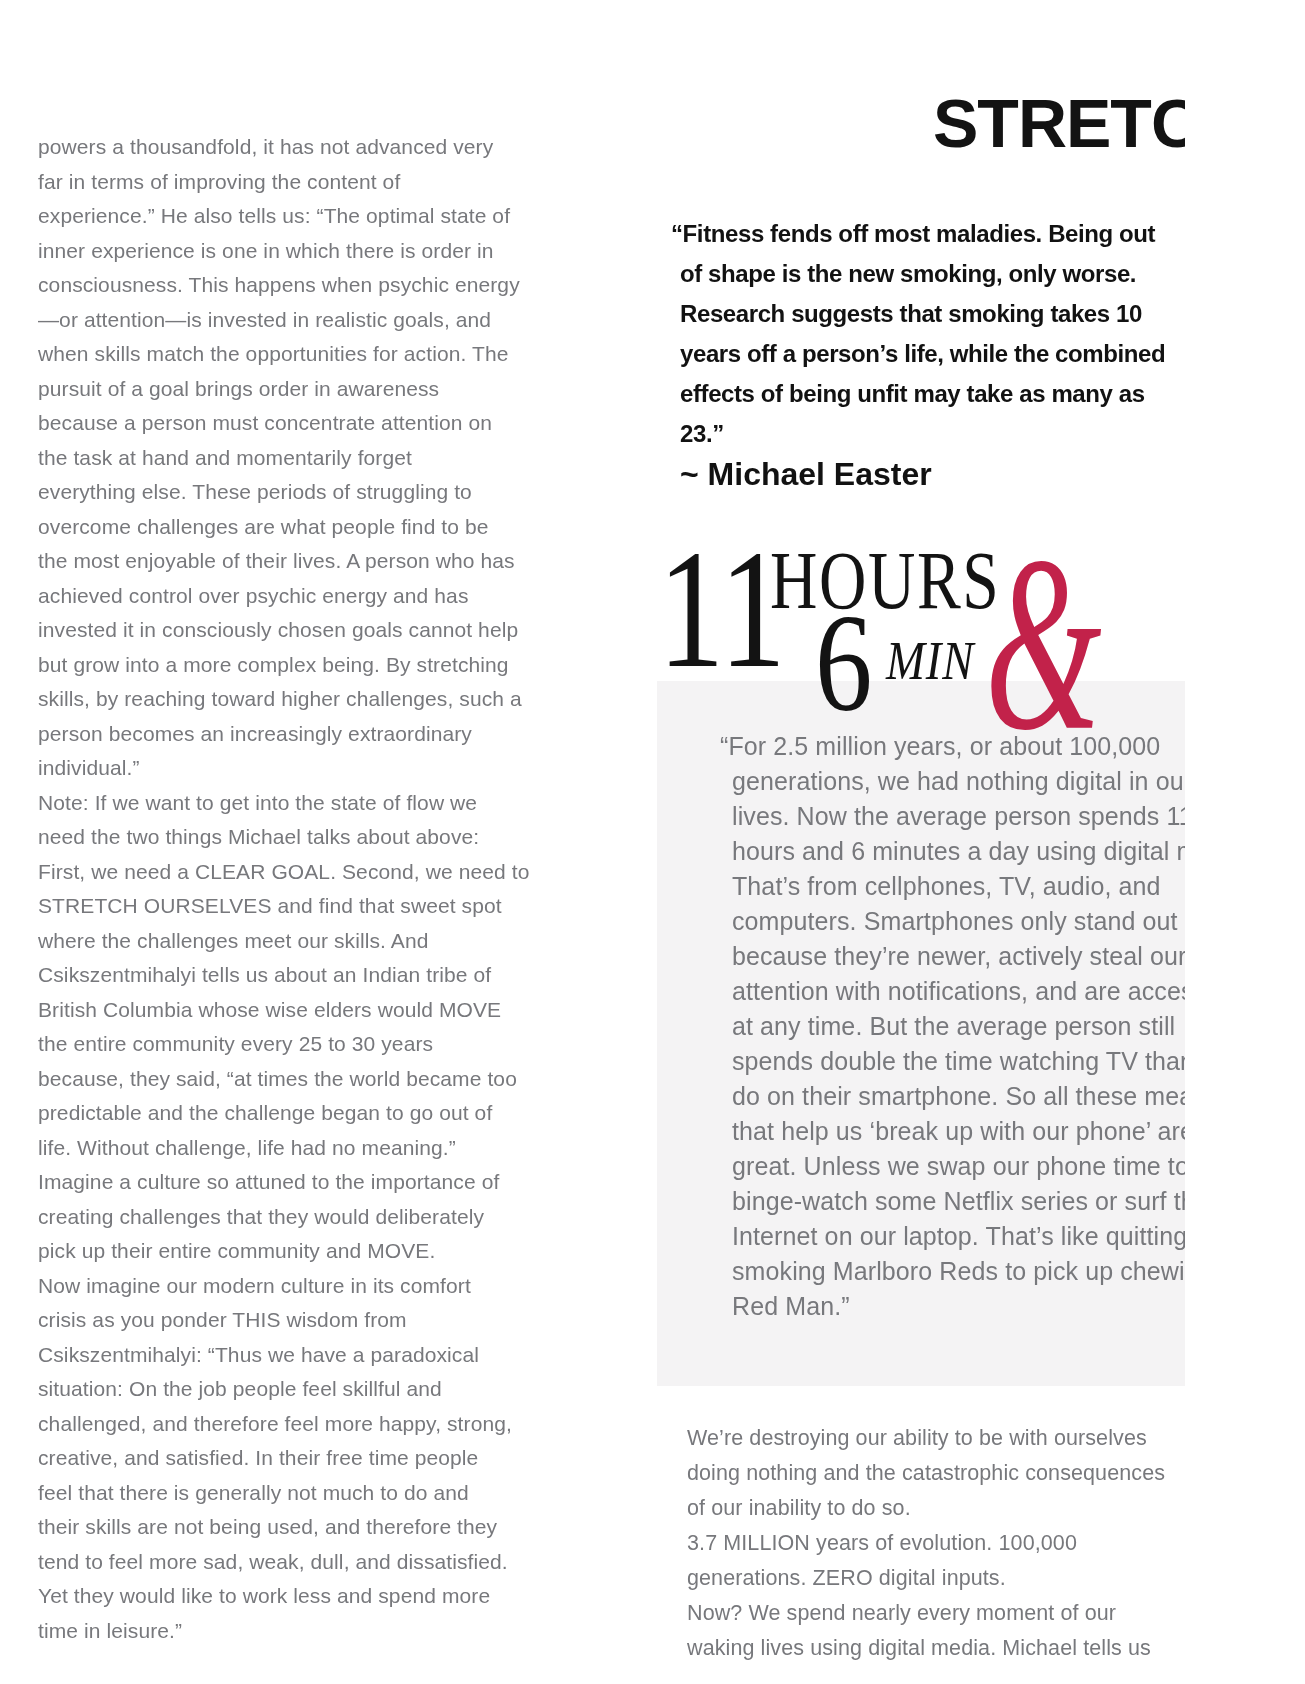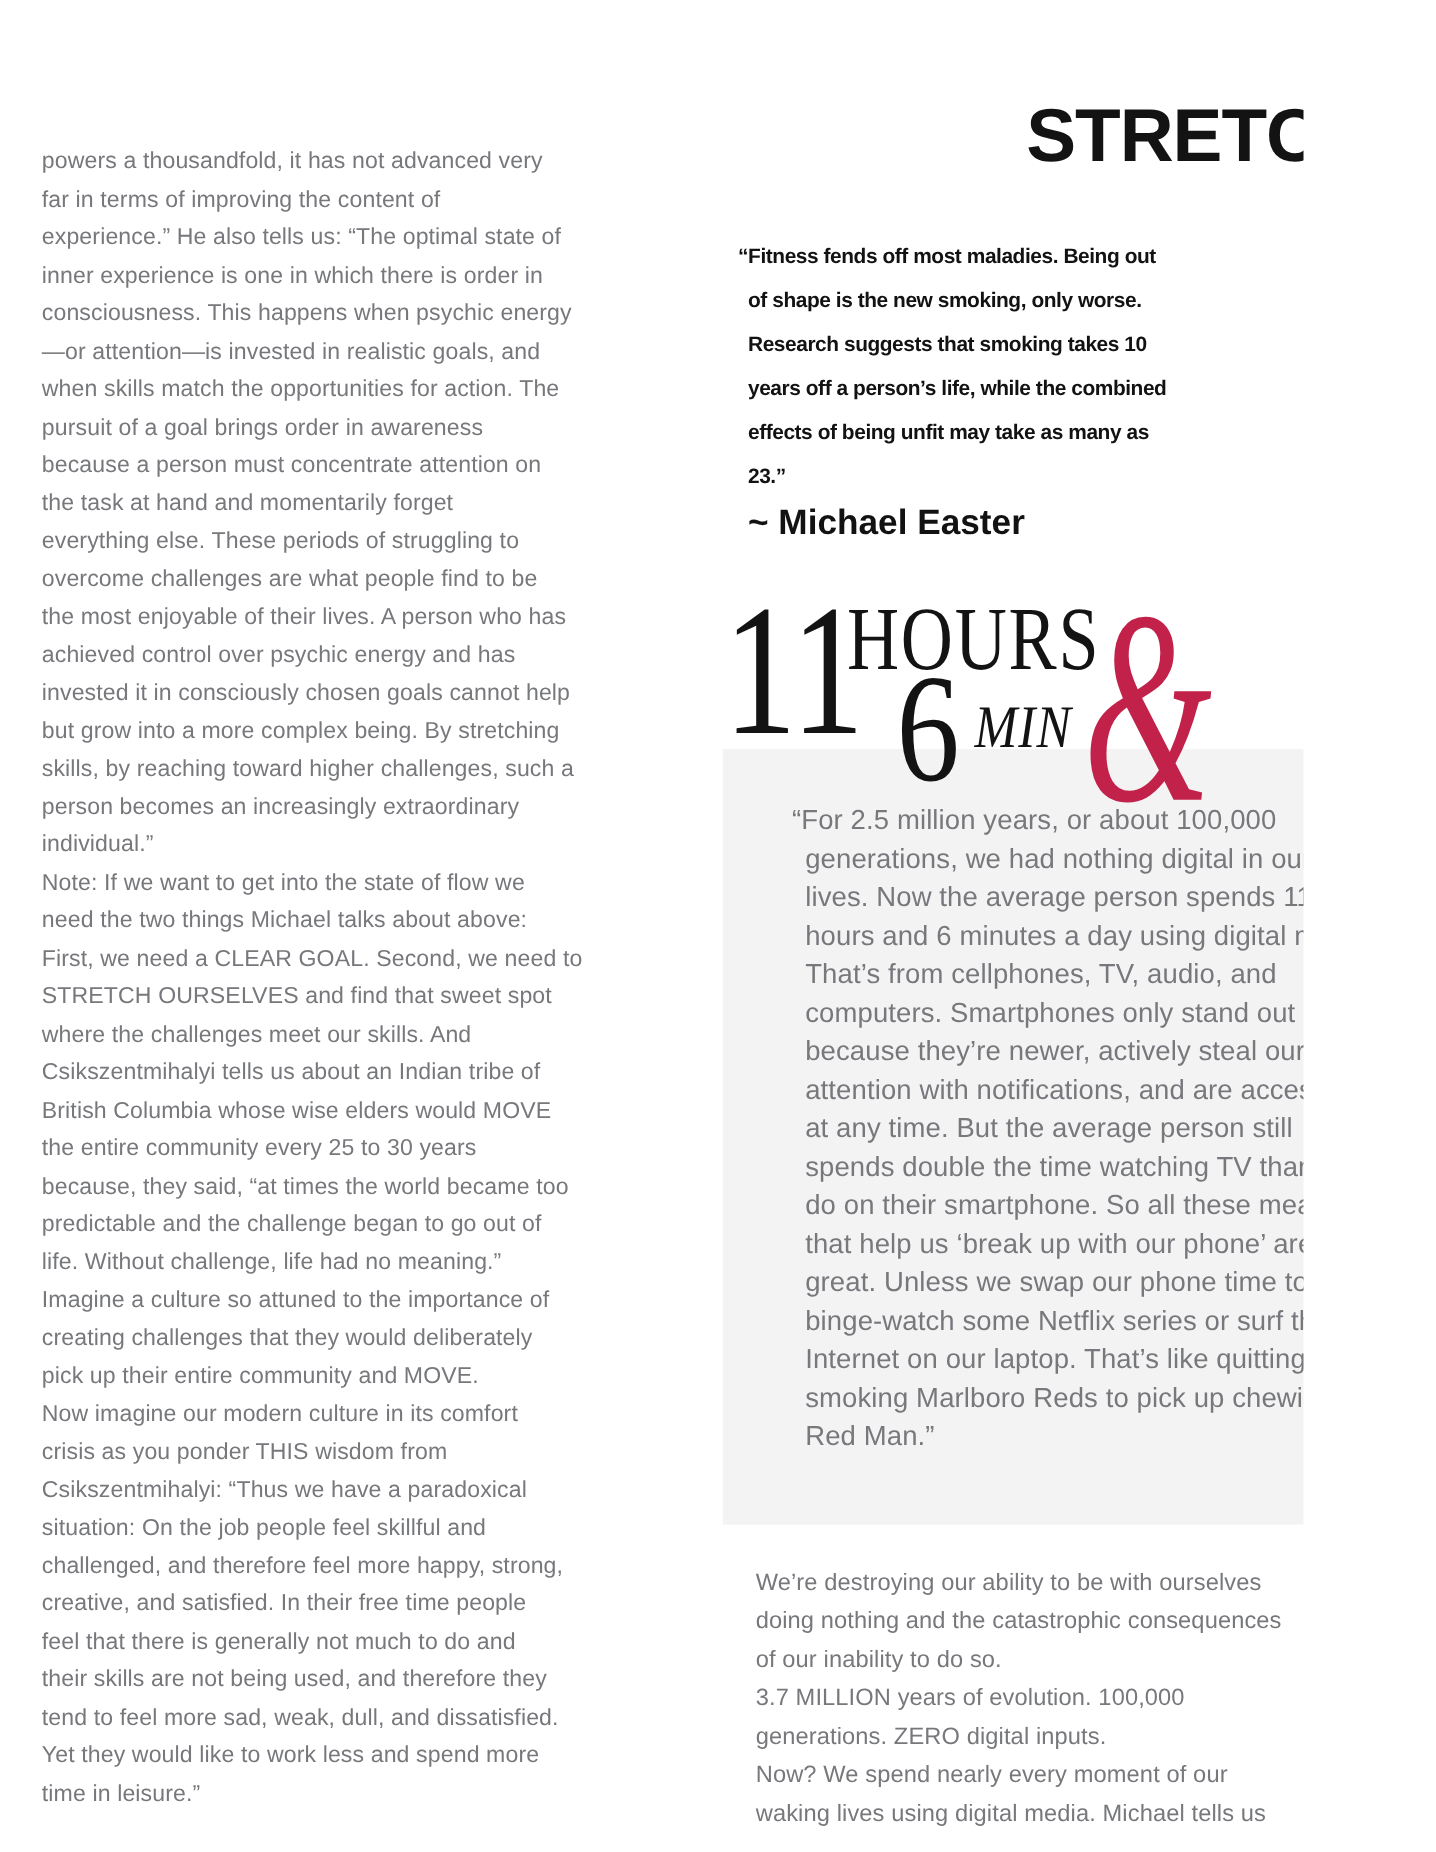--- a/index.html
+++ b/index.html
@@ -16,21 +16,21 @@
   
   #logo{position:absolute;left:933px;top:53px;height:60px;}
   #logo-word{
     font-family:"Liberation Sans",sans-serif;font-weight:700;
     font-size:68px;line-height:1;color:#131313;letter-spacing:-1px;
   }
   #logo-mark{position:absolute;left:274px;top:2px;}
   
   #pull-quote{
     position:absolute;left:680px;top:178px;
-    font-weight:700;font-size:19px;line-height:40px;color:#121212;
+    font-weight:700;font-size:24px;line-height:40px;color:#121212;
     white-space:pre;letter-spacing:-0.4px;text-indent:-9px;
   }
   #quote-attrib{
     position:absolute;left:680px;top:418px;
     font-weight:700;font-size:32px;line-height:40px;color:#121212;white-space:pre;
   }
   
   .serif{font-family:"Liberation Serif",serif;}
   #stat-11{
     position:absolute;left:658px;top:488px;font-size:170px;line-height:1;

